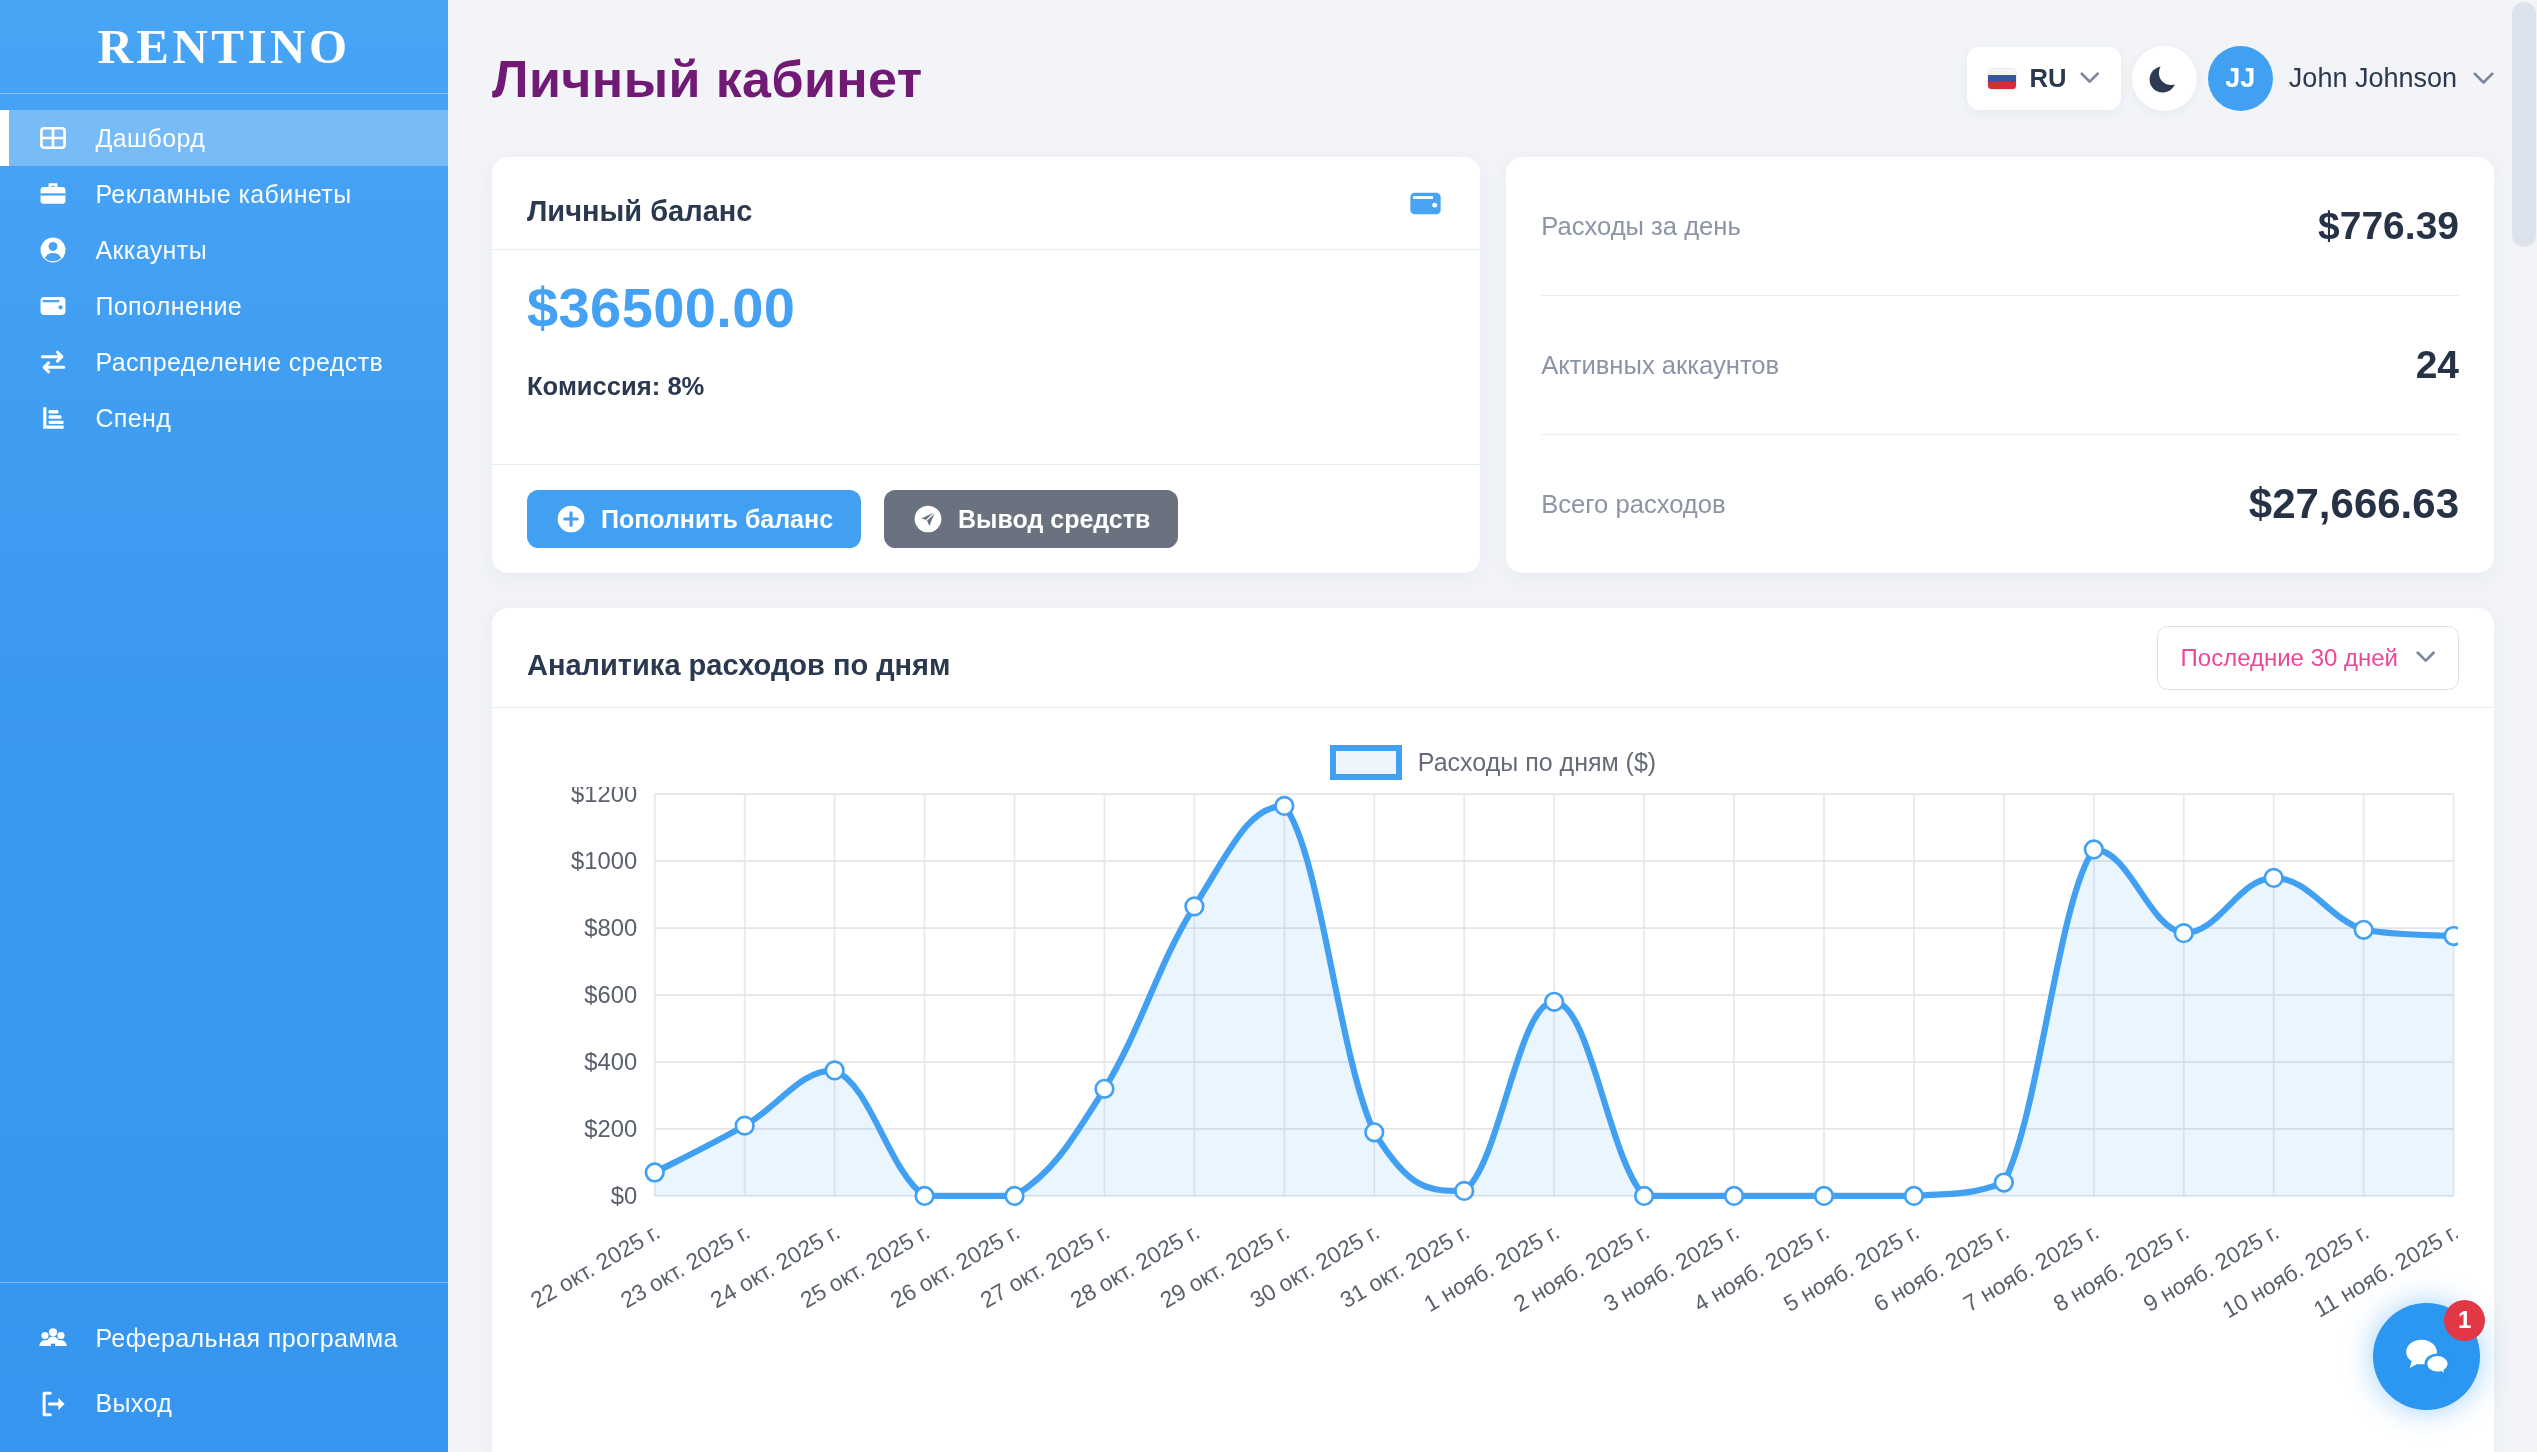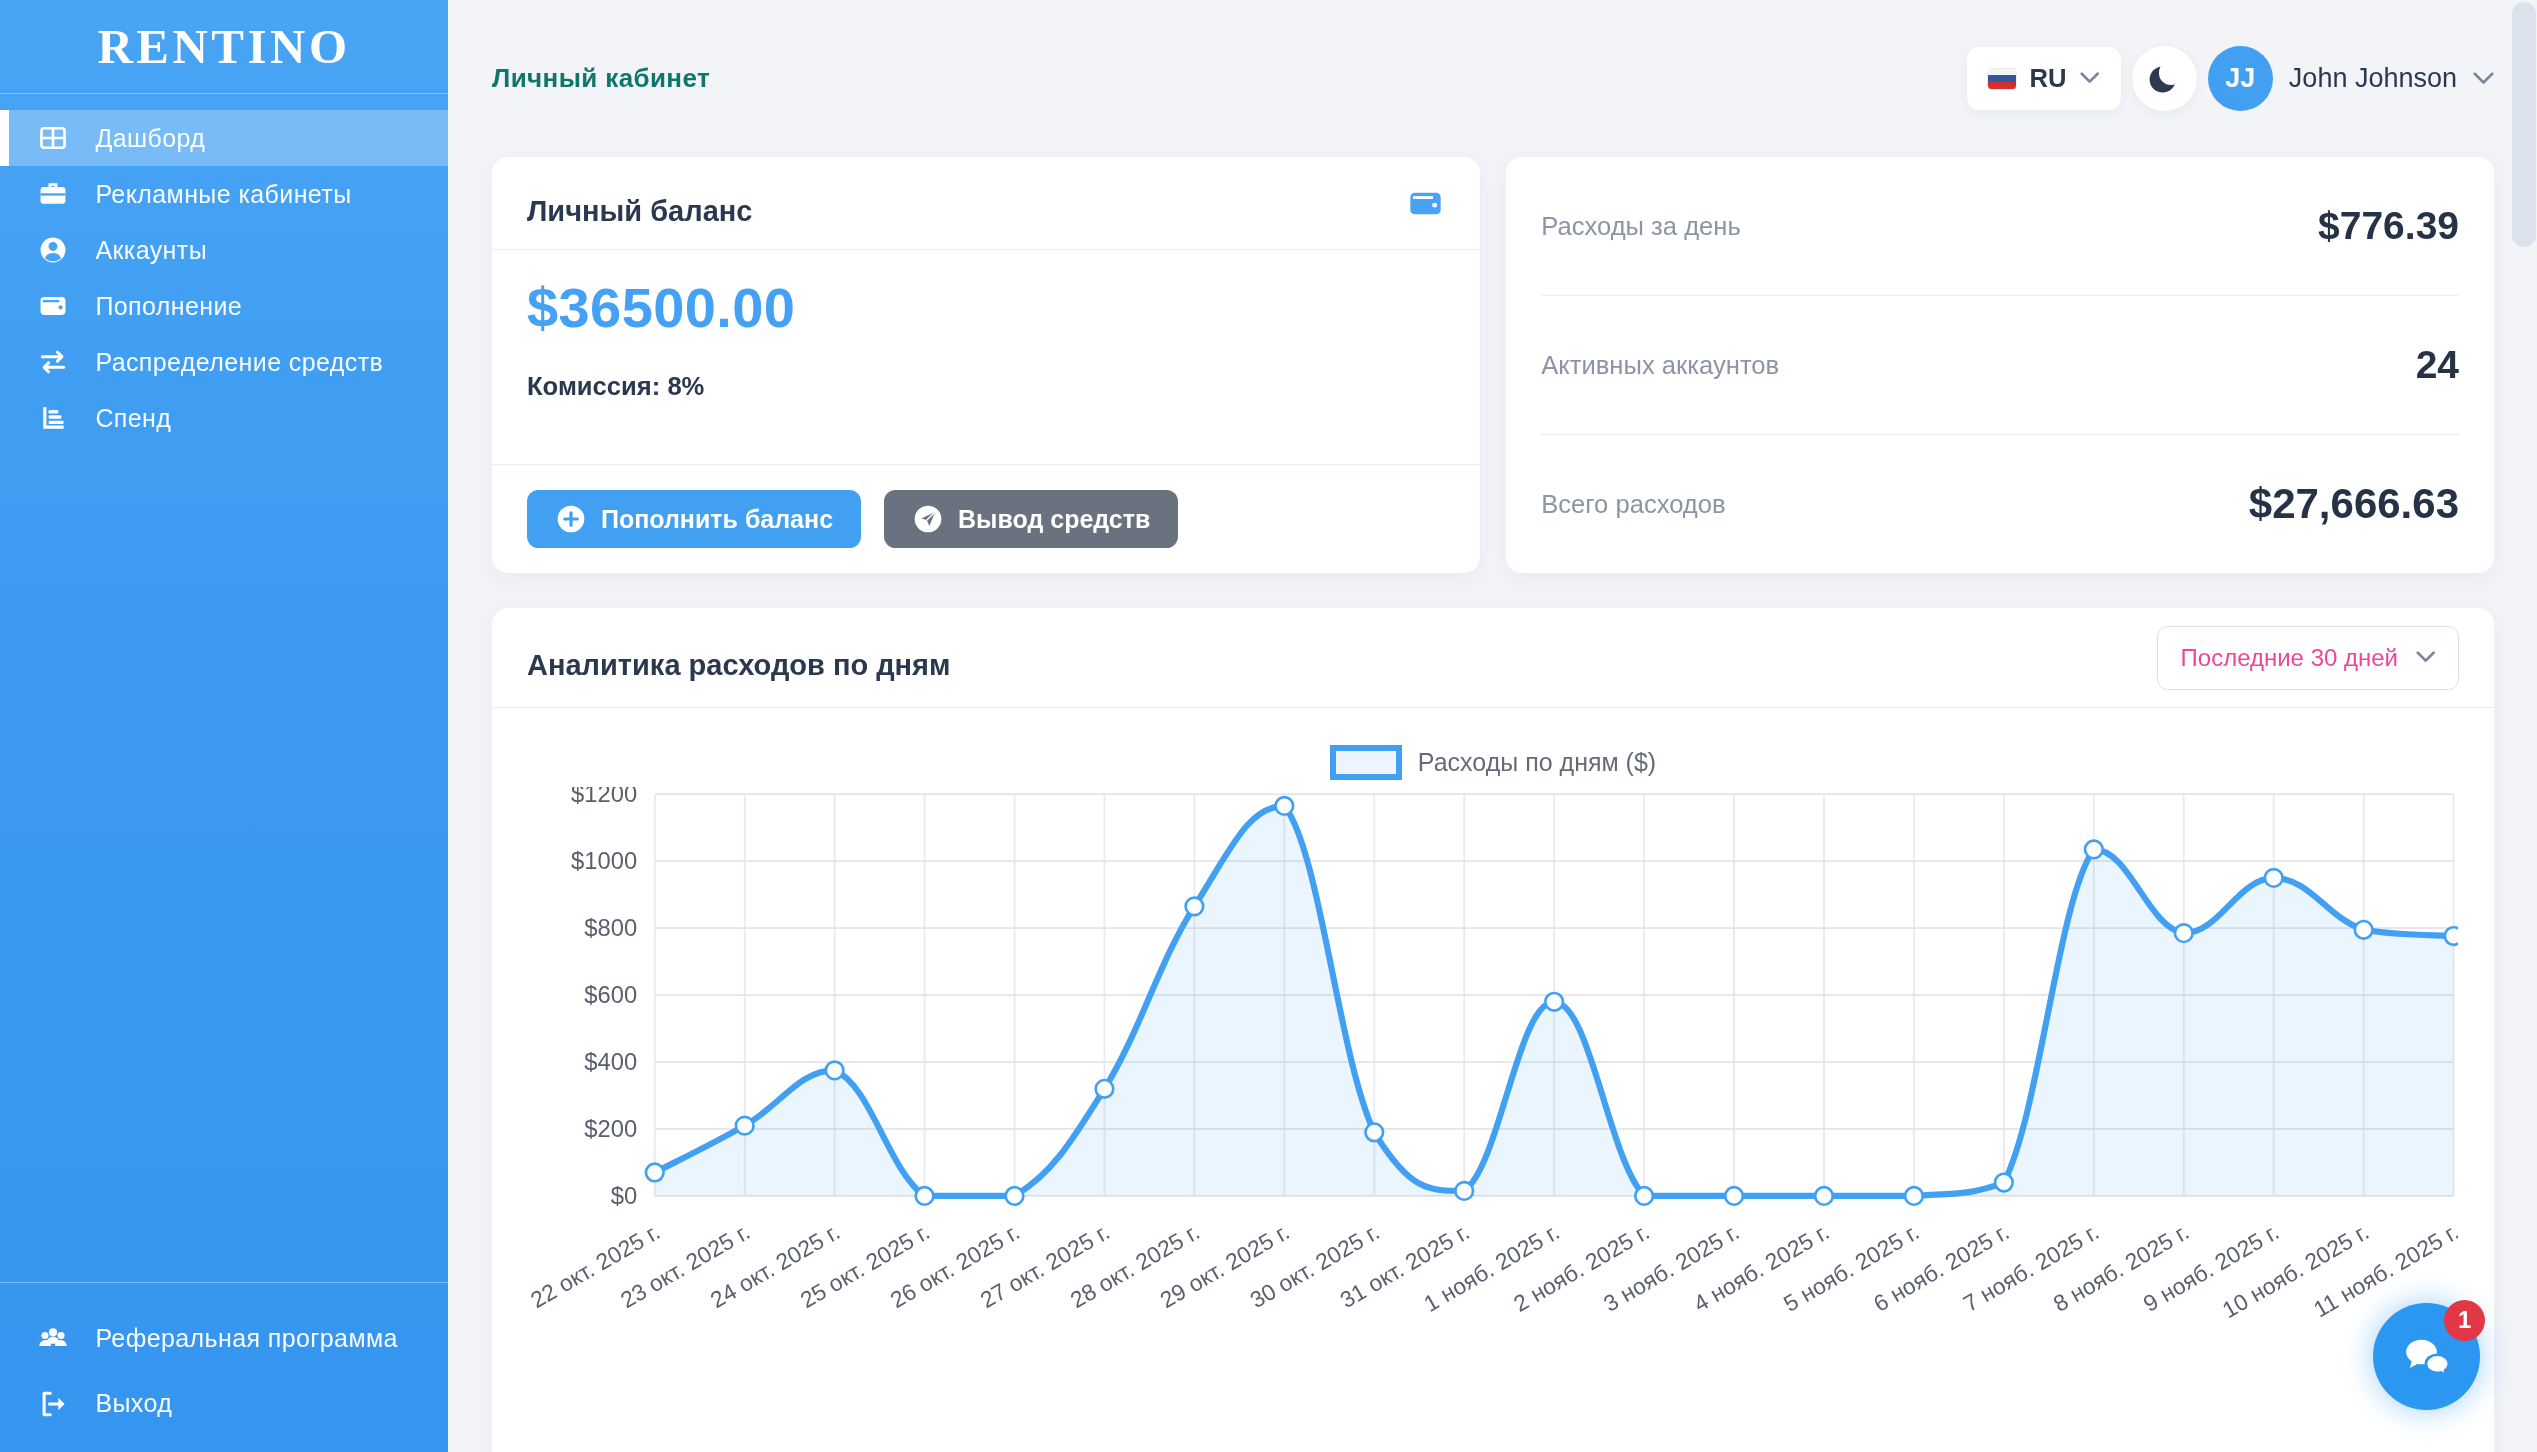--- a/index.html
+++ b/index.html
@@ -18,21 +18,21 @@
     padding-left:37px;font-size:25px;font-weight:500;letter-spacing:0.4px;color:rgba(255,255,255,.97);cursor:pointer;}
   .nav-item.active{background:rgba(255,255,255,0.27);}
   .nav-item.active::before{content:"";position:absolute;left:0;top:0;bottom:0;width:8.8px;background:#fff;}
   .nav-icon{width:32px;height:32px;display:flex;align-items:center;justify-content:center;flex:none;}
   .sidebar-footer{border-top:1.8px solid rgba(255,255,255,0.35);padding:23px 0 16px;}
   .sidebar-footer .nav-item{height:65px;}
 
   
   .main{position:absolute;left:448px;top:0;right:0;bottom:0;padding:0 44px;}
   .header{height:157px;display:flex;align-items:center;justify-content:space-between;}
-  .page-title{font-size:26px;font-weight:700;letter-spacing:0.4px;color:#0f766e;}
+  .page-title{font-size:52px;font-weight:700;letter-spacing:0.4px;color:#701a75;}
   .header-right{display:flex;align-items:center;gap:11px;}
   .lang-pill{background:#fff;border-radius:12.3px;height:63px;padding:0 21px;display:flex;align-items:center;gap:14px;
     box-shadow:0 2.6px 10.6px rgba(40,60,90,.06);font-size:25.6px;font-weight:600;color:#2b3950;cursor:pointer;}
   .flag{width:28px;height:20px;border-radius:3.5px;overflow:hidden;display:flex;flex-direction:column;box-shadow:0 0 0 0.9px rgba(0,0,0,.08);}
   .flag div{flex:1;}
   .flag .w{background:#f5f5f5;} .flag .b{background:#3457a0;} .flag .r{background:#d32f2f;}
   .moon-btn{width:65px;height:65px;border-radius:50%;background:#fff;display:flex;align-items:center;justify-content:center;
     box-shadow:0 2.6px 10.6px rgba(40,60,90,.06);cursor:pointer;}
   .avatar{width:65px;height:65px;border-radius:50%;background:#42a0f2;color:#fff;font-weight:700;font-size:27px;
     display:flex;align-items:center;justify-content:center;}

